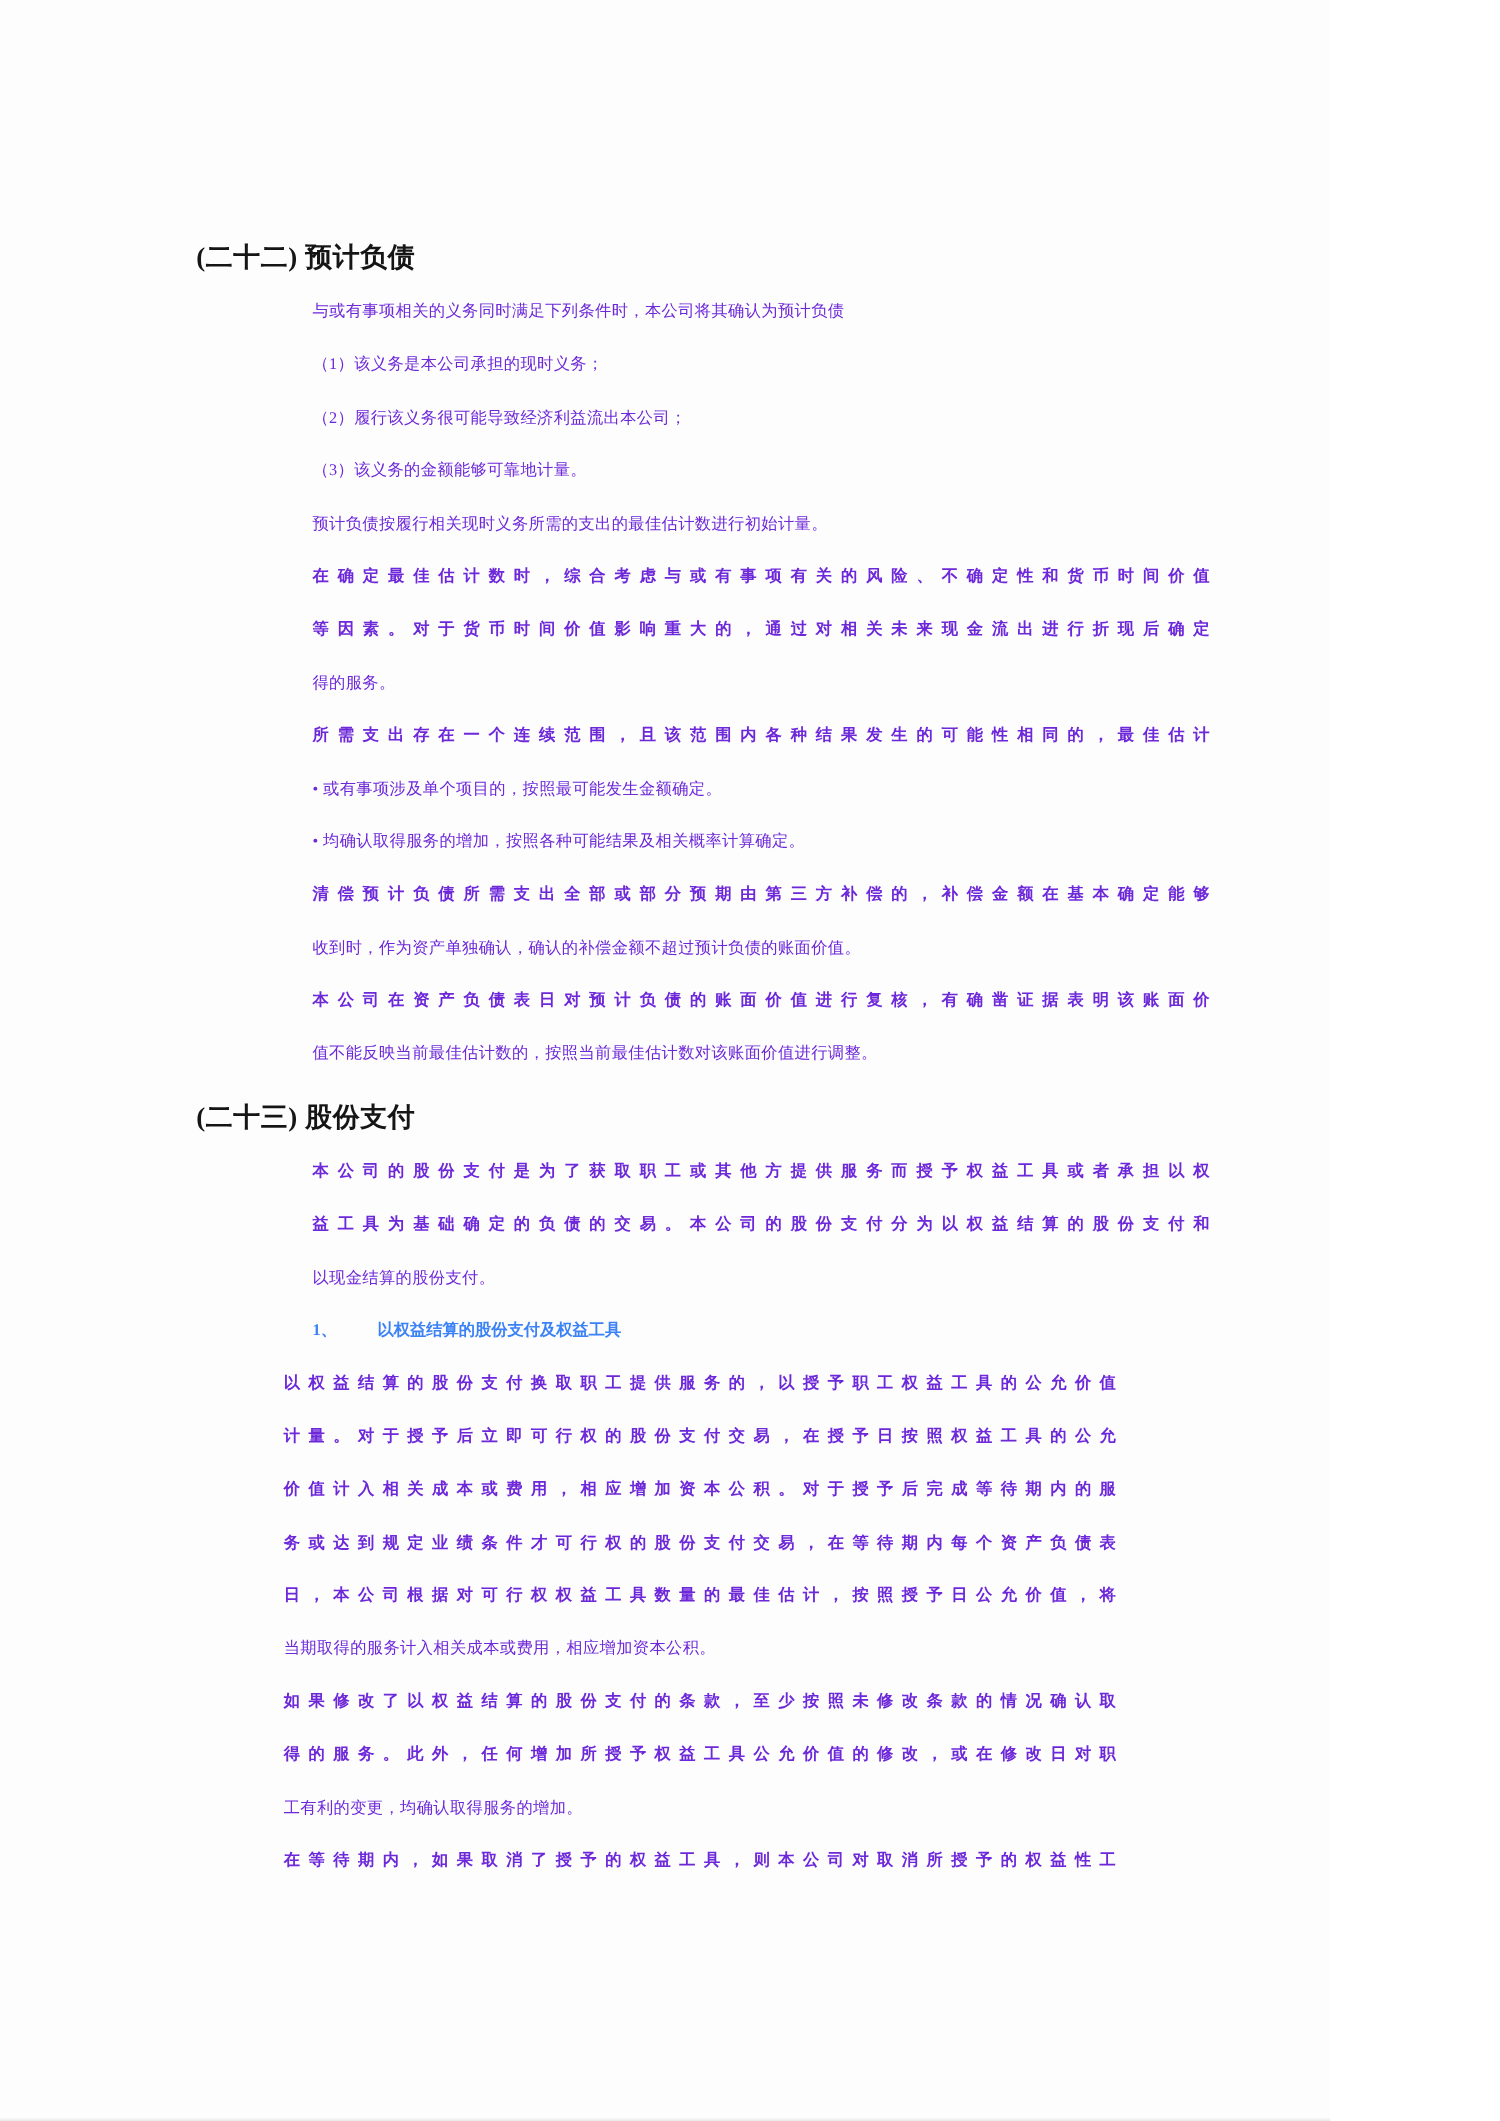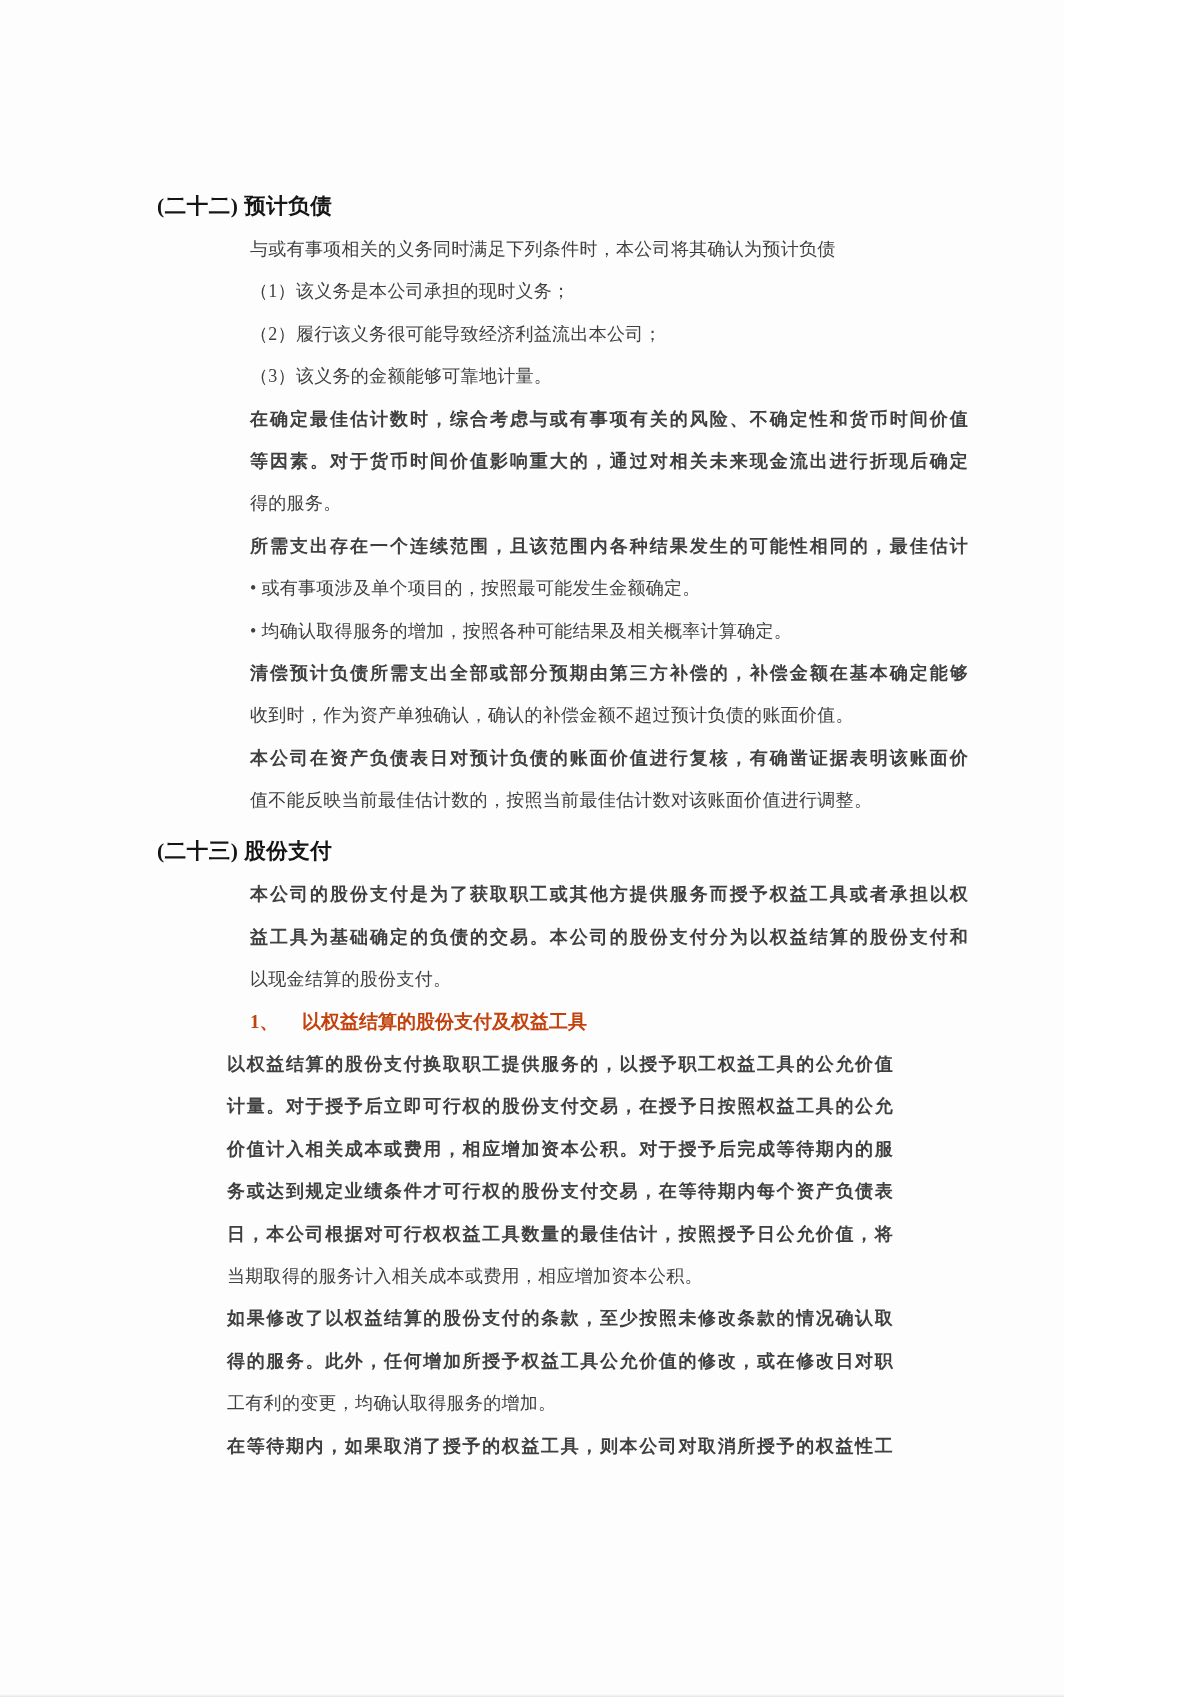--- a/index.html
+++ b/index.html
@@ -22,46 +22,46 @@
     font-size: 21.5px;
     font-weight: bold;
     color: #151515;
     line-height: 44px;
     height: 44px;
     white-space: nowrap;
     letter-spacing: 0.5px;
   }
   .sec-head.second { margin-top: 8px; }
   .line {
-    font-size: 18px;
+    font-size: 13px;
     line-height: 42.4px;
     height: 42.4px;
     margin-left: 93px;   
     width: 718px;
-    color: #404040;
+    color: #6d28d9;
     white-space: nowrap;
     letter-spacing: 0.3px;
   }
   .line.justify {
     white-space: normal;
     text-align: justify;
     text-align-last: justify;
     font-weight: bold;
   }
   .line.sub {
     margin-left: 70px;  
     width: 666px;
   }
   .subsec-head {
     margin-left: 93px;
     height: 42.4px;
     line-height: 42.4px;
     font-weight: bold;
-    color: #c2410c;
-    font-size: 19px;
+    color: #3b82f6;
+    font-size: 13px;
     white-space: nowrap;
   }
   .subsec-head .num {
     display: inline-block;
     width: 52px;  
   }
   .scan-edge {
     position: absolute;
     left: 0;
     bottom: 0;
@@ -76,20 +76,21 @@
 <div class="page">
   <div class="content">
 
     <div class="sec-head">(二十二) 预计负债</div>
 
     <div id="sec22-body">
         <div class="line">与或有事项相关的义务同时满足下列条件时，本公司将其确认为预计负债</div>
         <div class="line">（1）该义务是本公司承担的现时义务；</div>
         <div class="line">（2）履行该义务很可能导致经济利益流出本公司；</div>
         <div class="line">（3）该义务的金额能够可靠地计量。</div>
+        <div class="line">预计负债按履行相关现时义务所需的支出的最佳估计数进行初始计量。</div>
         <div class="line justify">在确定最佳估计数时，综合考虑与或有事项有关的风险、不确定性和货币时间价值</div>
         <div class="line justify">等因素。对于货币时间价值影响重大的，通过对相关未来现金流出进行折现后确定</div>
         <div class="line">得的服务。</div>
         <div class="line justify">所需支出存在一个连续范围，且该范围内各种结果发生的可能性相同的，最佳估计</div>
         <div class="line">• 或有事项涉及单个项目的，按照最可能发生金额确定。</div>
         <div class="line">• 均确认取得服务的增加，按照各种可能结果及相关概率计算确定。</div>
         <div class="line justify">清偿预计负债所需支出全部或部分预期由第三方补偿的，补偿金额在基本确定能够</div>
         <div class="line">收到时，作为资产单独确认，确认的补偿金额不超过预计负债的账面价值。</div>
         <div class="line justify">本公司在资产负债表日对预计负债的账面价值进行复核，有确凿证据表明该账面价</div>
         <div class="line">值不能反映当前最佳估计数的，按照当前最佳估计数对该账面价值进行调整。</div>

